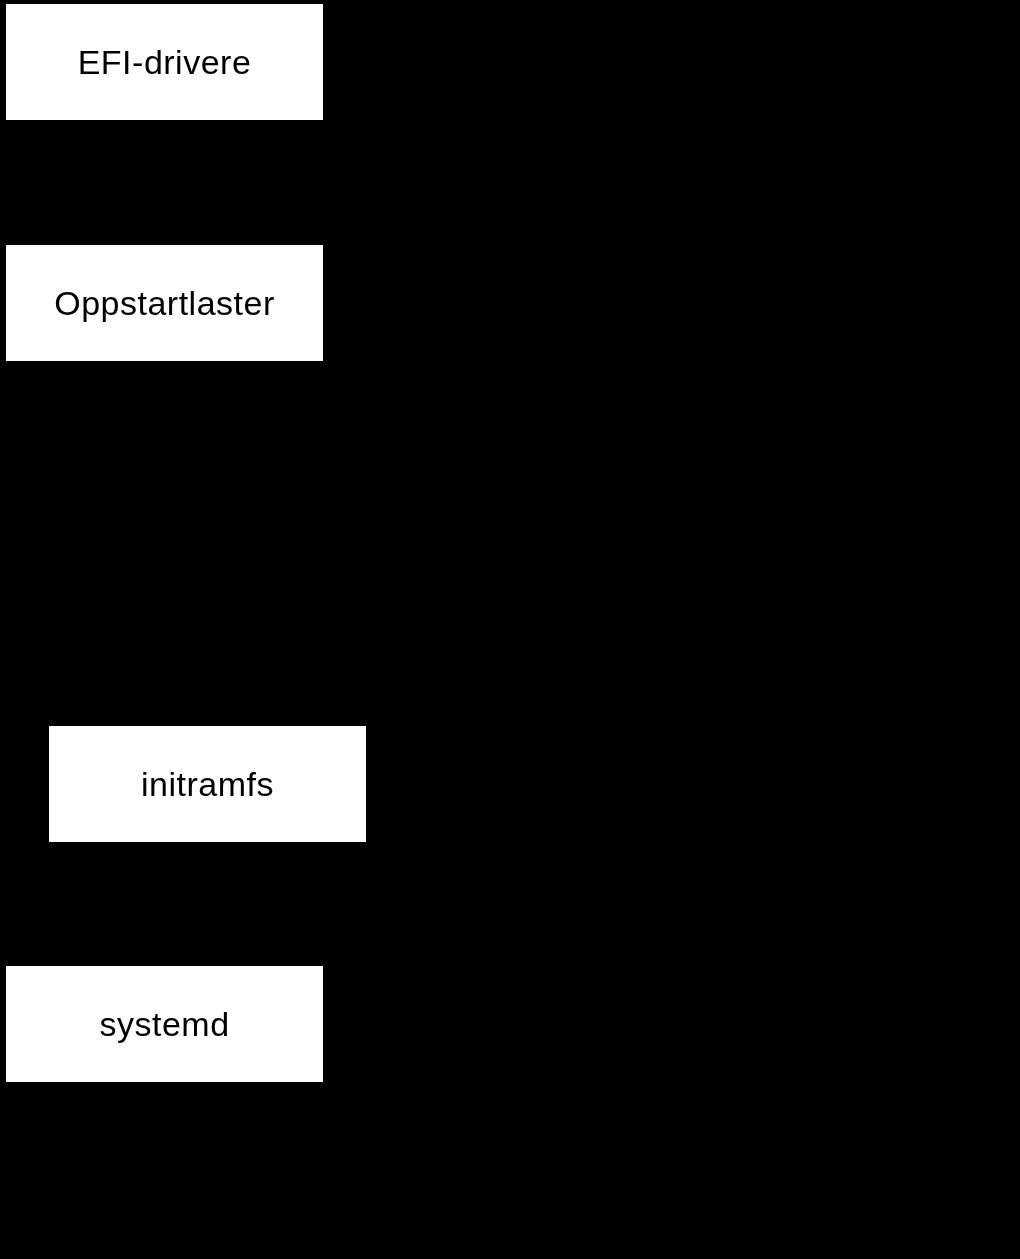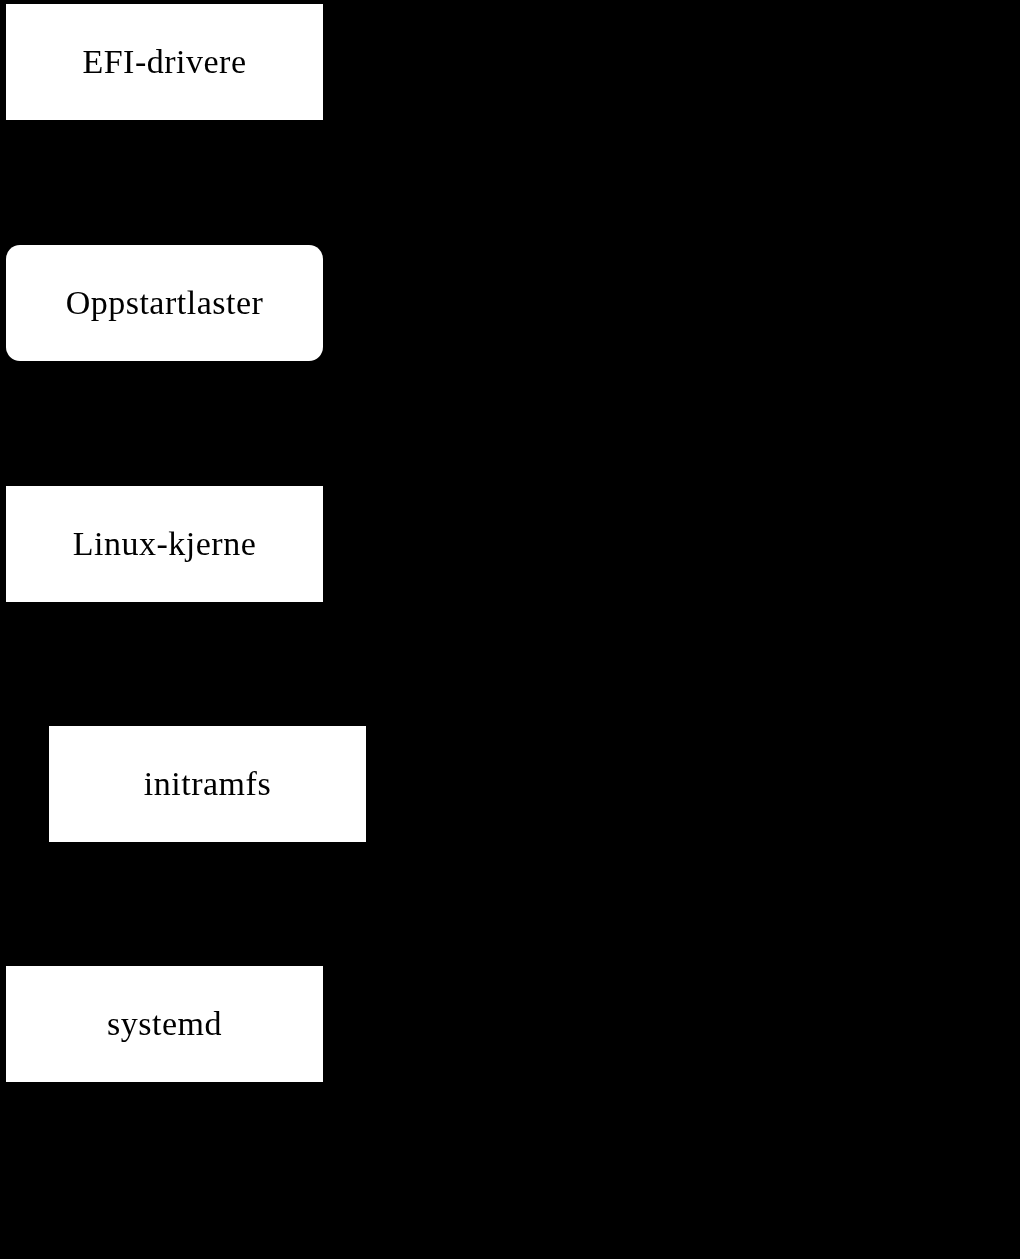--- a/index.html
+++ b/index.html
@@ -10,56 +10,52 @@
     width: 1020px;
     height: 1259px;
     background: #000000;
     position: relative;
     overflow: hidden;
     font-family: "Liberation Sans", sans-serif;
   }
   .diagram {
     position: absolute;
     inset: 0;
-    font-family: Liberation Serif, serif;
   }
   .flow-node {
     position: absolute;
     left: 6px;
     width: 317px;
     height: 116px;
     background: #ffffff;
     color: #000000;
     display: flex;
     align-items: center;
     justify-content: center;
     font-size: 34px;
     line-height: 1;
     letter-spacing: 0.5px;
     box-sizing: border-box;
     text-align: center;
   }
   .node-0 { top: 4px; }
-  .node-1 { top: 245px; border-radius: 14px; }
+  .node-1 { top: 245px; }
   .node-2 { top: 486px; }
   .node-3 { top: 726px; margin-left: 43px; }
   .node-4 { top: 966px; }
 </style>
 </head>
 <body>
 
 <div class="diagram">
   <div class="flow-node node-0">
     <span>EFI-drivere</span>
   </div>
   <div class="flow-node node-1">
     <span>Oppstartlaster</span>
   </div>
-  <div class="flow-node node-2">
-    <span>Linux-kjerne</span>
-  </div>
   <div class="flow-node node-3">
     <span>initramfs</span>
   </div>
   <div class="flow-node node-4">
     <span>systemd</span>
   </div>
 </div>
 
 </body></html>

